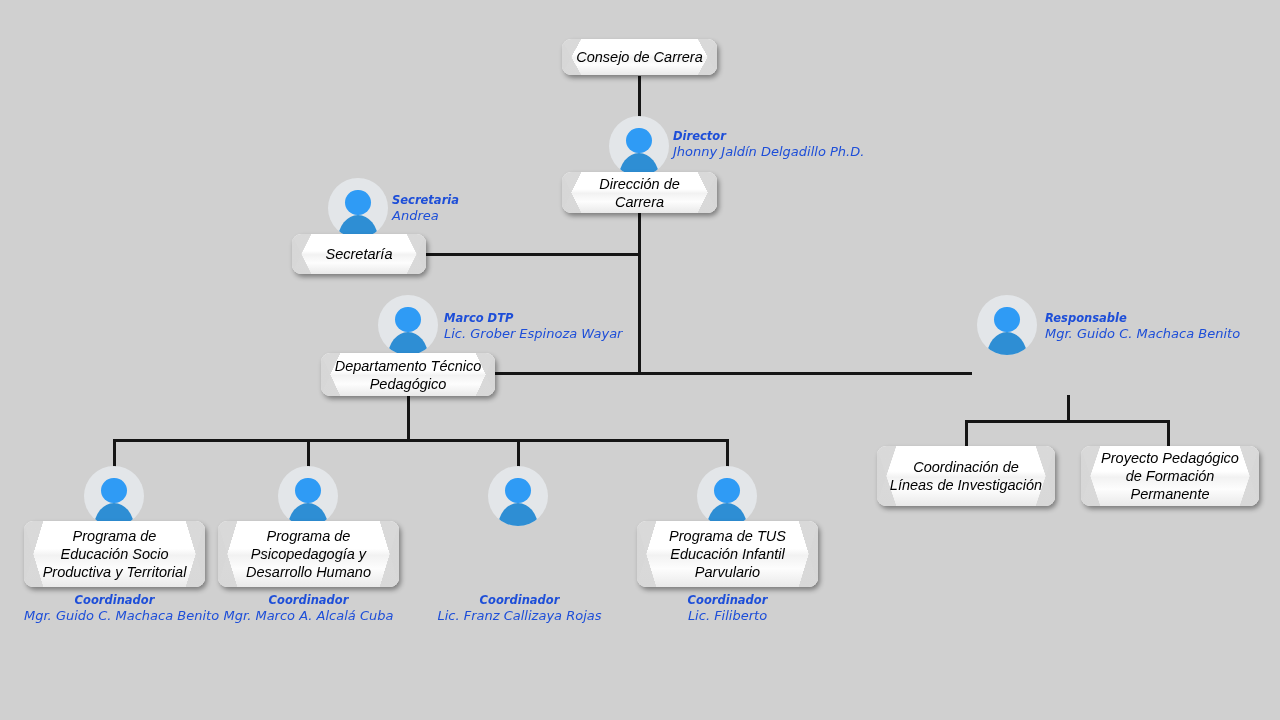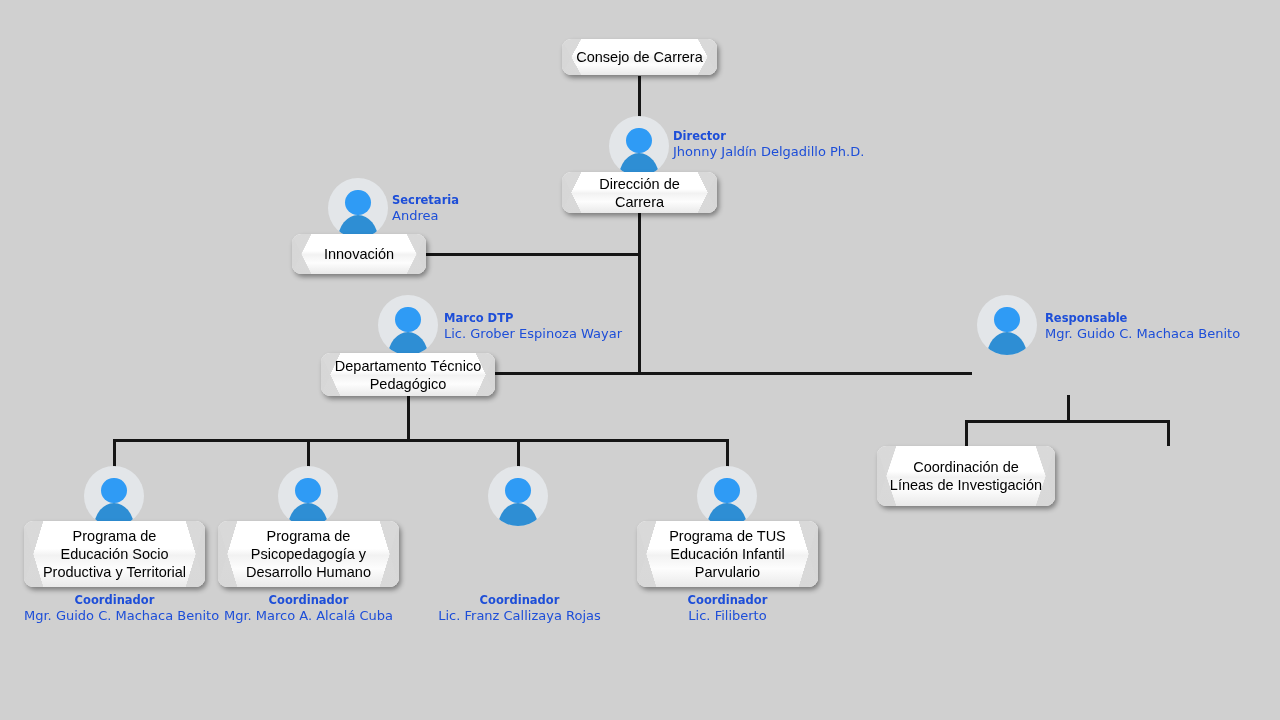--- a/index.html
+++ b/index.html
@@ -10,20 +10,21 @@
     width: 1280px;
     height: 720px;
     background: #d0d0d0;
     font-family: "Liberation Sans", sans-serif;
     overflow: hidden;
   }
   #chart {
     position: relative;
     width: 1280px;
     height: 632px;
+    font-style: italic;
   }
 
   
   .line {
     position: absolute;
     background: #151515;
     z-index: 1;
   }
   .line.v { width: 3px; }
   .line.h { height: 3px; }
@@ -180,21 +181,21 @@
 
   <div class="avatar" style="left:328px; top:178px;">
     <div class="head"></div>
     <div class="body"></div>
   </div>
   <div class="role left" style="left:392px; top:192px;">
     <span class="rtitle">Secretaria</span>
     <span class="rname">Andrea</span>
   </div>
   <div class="node" style="left:292px; top:234px; width:134px; height:40px;">
-    <span class="nlabel">Innovación</span>
+    <span class="nlabel">Secretaría</span>
   </div>
 
   <div class="avatar" style="left:378px; top:295px;">
     <div class="head"></div>
     <div class="body"></div>
   </div>
   <div class="role left" style="left:444px; top:310px;">
     <span class="rtitle">Marco DTP</span>
     <span class="rname">Lic. Grober Espinoza Wayar</span>
   </div>
@@ -208,20 +209,25 @@
     <div class="body"></div>
   </div>
   <div class="role left" style="left:1045px; top:310px;">
     <span class="rtitle">Responsable</span>
     <span class="rname">Mgr.  Guido C. Machaca Benito</span>
   </div>
 
   <div class="node" style="left:877px; top:446px; width:178px; height:60px;">
     <span class="nlabel">Coordinación de
 Líneas de Investigación</span>
+  </div>
+  <div class="node" style="left:1081px; top:446px; width:178px; height:60px;">
+    <span class="nlabel">Proyecto Pedagógico
+de Formación
+Permanente</span>
   </div>
 
   <div class="avatar" style="left:84px; top:466px;">
     <div class="head"></div>
     <div class="body"></div>
   </div>
   <div class="node" style="left:24px; top:521px; width:181px; height:66px;">
     <span class="nlabel">Programa de
 Educación Socio
 Productiva y Territorial</span>

